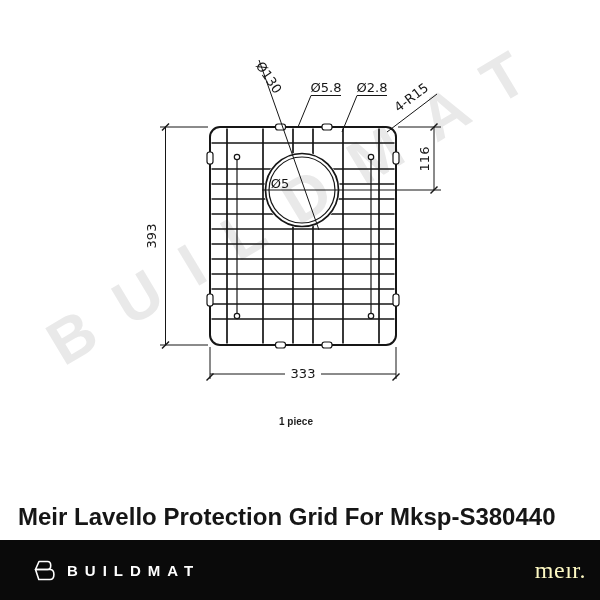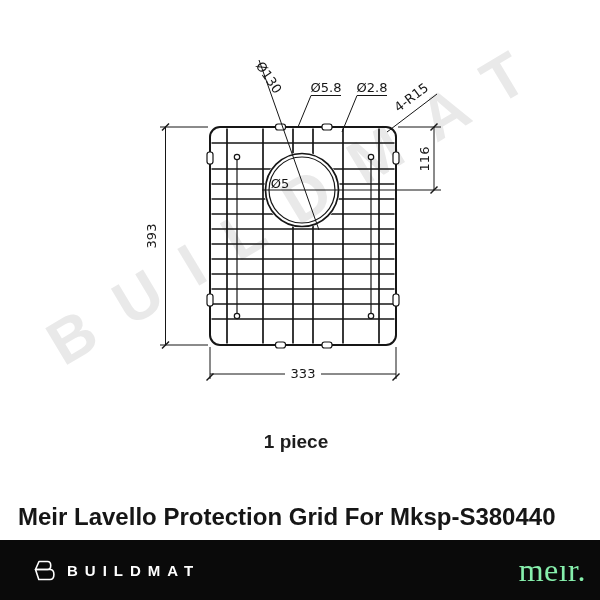--- a/index.html
+++ b/index.html
@@ -14,39 +14,39 @@
     font-size:62px;font-weight:700;letter-spacing:0.52em;
     color:#e9e9e9;white-space:nowrap;z-index:0;user-select:none;
   }
   svg.drawing{position:absolute;left:0;top:0;z-index:1;}
   .drawing line,.drawing path.ln,.drawing rect,.drawing circle{vector-effect:non-scaling-stroke;}
   .dim-text{
     font-family:"DejaVu Sans","Liberation Sans",sans-serif;
     font-size:13px;fill:#161616;
   }
   .quantity{
-    position:absolute;left:226px;top:431px;width:140px;text-align:center;
-    font-size:19px;font-weight:700;color:#1d1d1d;z-index:2;
+    position:absolute;left:226px;top:416px;width:140px;text-align:center;
+    font-size:10px;font-weight:700;color:#1d1d1d;z-index:2;
   }
   .title{
     position:absolute;left:18px;top:503px;width:560px;
     font-size:24px;font-weight:700;color:#161616;z-index:2;
   }
   footer{
     position:absolute;left:0;bottom:0;width:600px;height:60px;
     background:#0a0a0a;display:flex;align-items:center;
     justify-content:space-between;box-sizing:border-box;
     padding:0 14px 0 30px;z-index:3;
   }
   .brand{display:flex;align-items:center;gap:10px;}
   .brand-word{
     color:#ffffff;font-size:15px;font-weight:700;letter-spacing:7px;
   }
   .meir-word{
-    color:#86efac;font-family:"Liberation Serif",serif;font-size:32px;
+    color:#fef9c3;font-family:"Liberation Serif",serif;font-size:24px;
     letter-spacing:0.5px;
   }
 </style>
 </head>
 <body>
 
 <div class="watermark">BUILDMAT</div>
 
 <svg class="drawing" width="600" height="600" viewBox="0 0 600 600">
   <defs>

